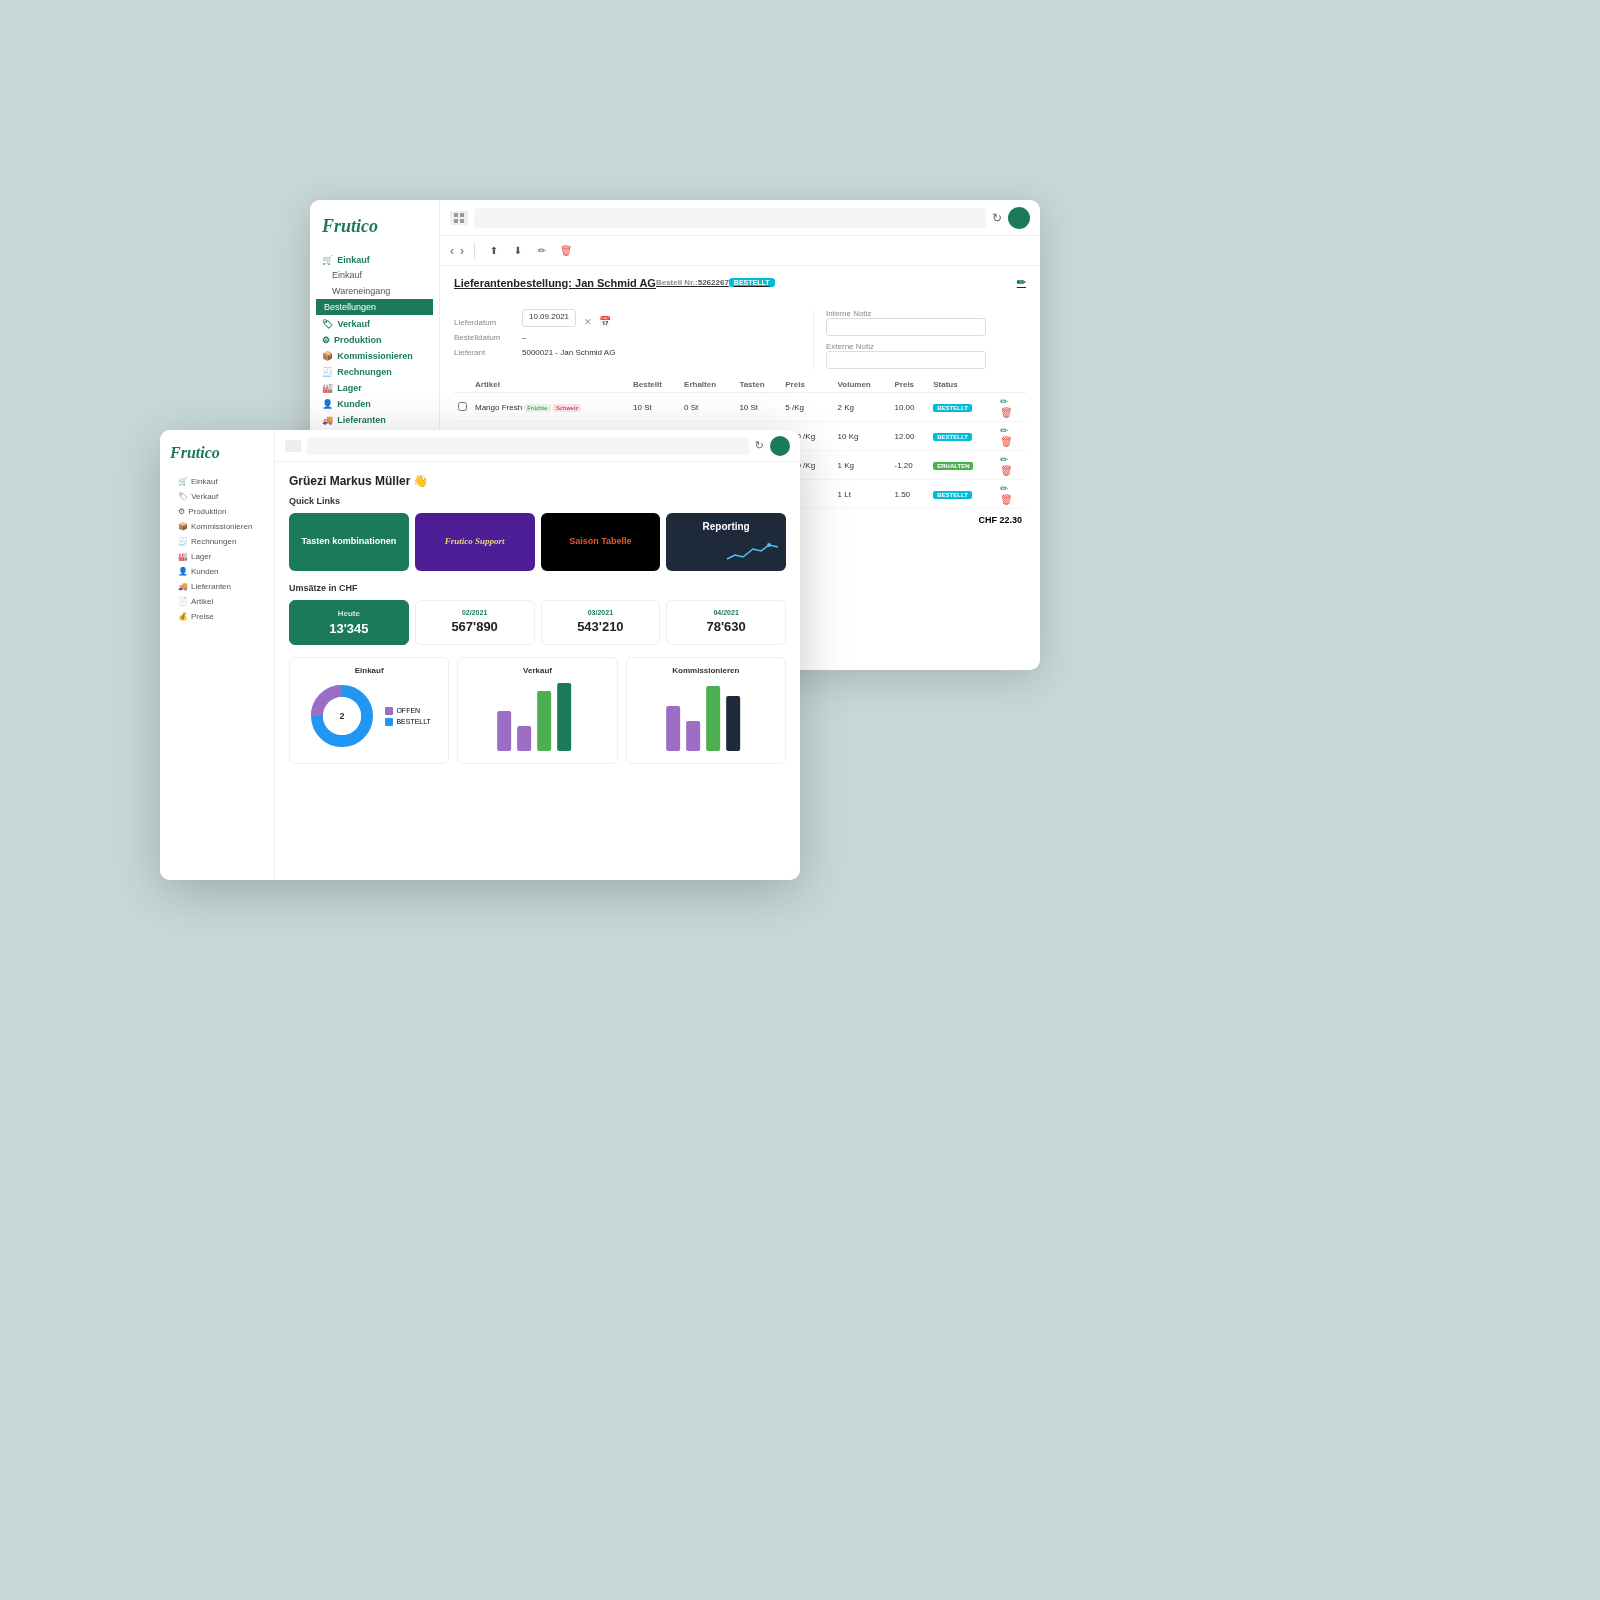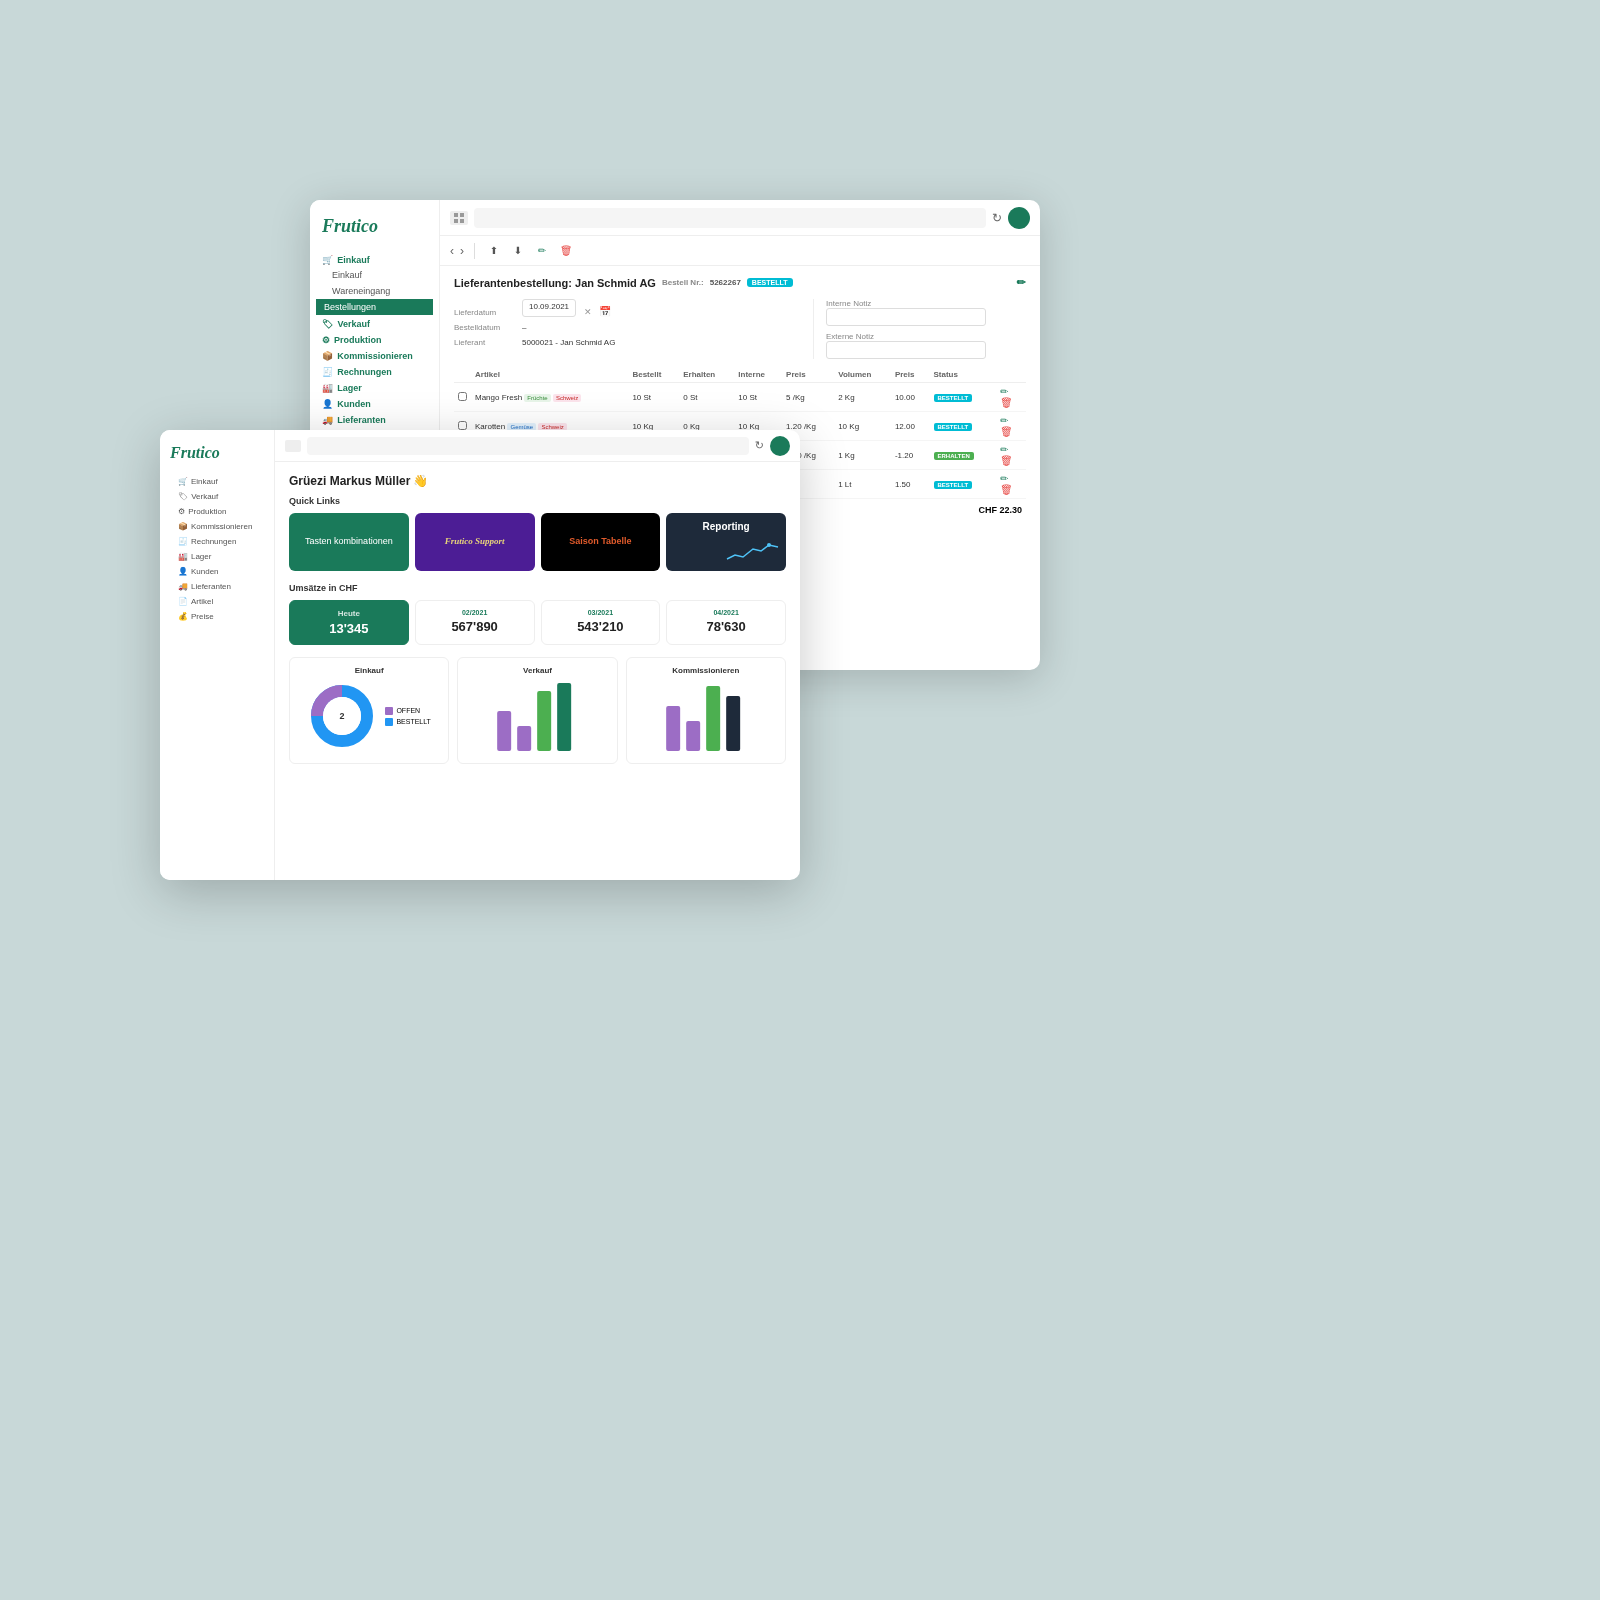--- a/index.html
+++ b/index.html
@@ -100,22 +100,22 @@
       padding: 10px 14px;
       overflow: hidden;
       font-size: 9px;
     }
     .back-page-title {
       font-size: 11px;
       font-weight: 600;
       color: #222;
       display: flex;
       align-items: center;
-      gap: 6px;
-      margin-bottom: 10px;
+      margin-bottom: 20px;
+      text-decoration: underline;
     }
     .badge-bestellt {
       background: #00bcd4;
       color: #fff;
       font-size: 7px;
       padding: 1px 5px;
       border-radius: 3px;
       font-weight: 600;
     }
     .back-form-row {
@@ -257,21 +257,21 @@
       align-items: center;
       justify-content: center;
       cursor: pointer;
       position: relative;
       overflow: hidden;
     }
     .ql-tasten {
       background: #1a7a5a;
       color: #fff;
       font-size: 9px;
-      font-weight: 400;
+      font-weight: 700;
       text-align: center;
       line-height: 1.3;
       padding: 6px;
     }
     .ql-support {
       background: #4c1d95;
       color: #e8d47a;
       font-size: 9px;
       font-style: italic;
       font-weight: 700;
@@ -475,21 +475,21 @@
         </div>
       </div>
 
       <table class="back-table">
         <thead>
           <tr>
             <th style="width:16px;"></th>
             <th>Artikel</th>
             <th>Bestellt</th>
             <th>Erhalten</th>
-            <th>Interne</th>
+            <th>Tasten</th>
             <th>Preis</th>
             <th>Volumen</th>
             <th>Preis</th>
             <th>Status</th>
             <th style="width:30px;"></th>
           </tr>
         </thead>
         <tbody id="back-table-body">
             <tr>
       <td><input type="checkbox" style="width: 9px; height: 9px;"></td>

